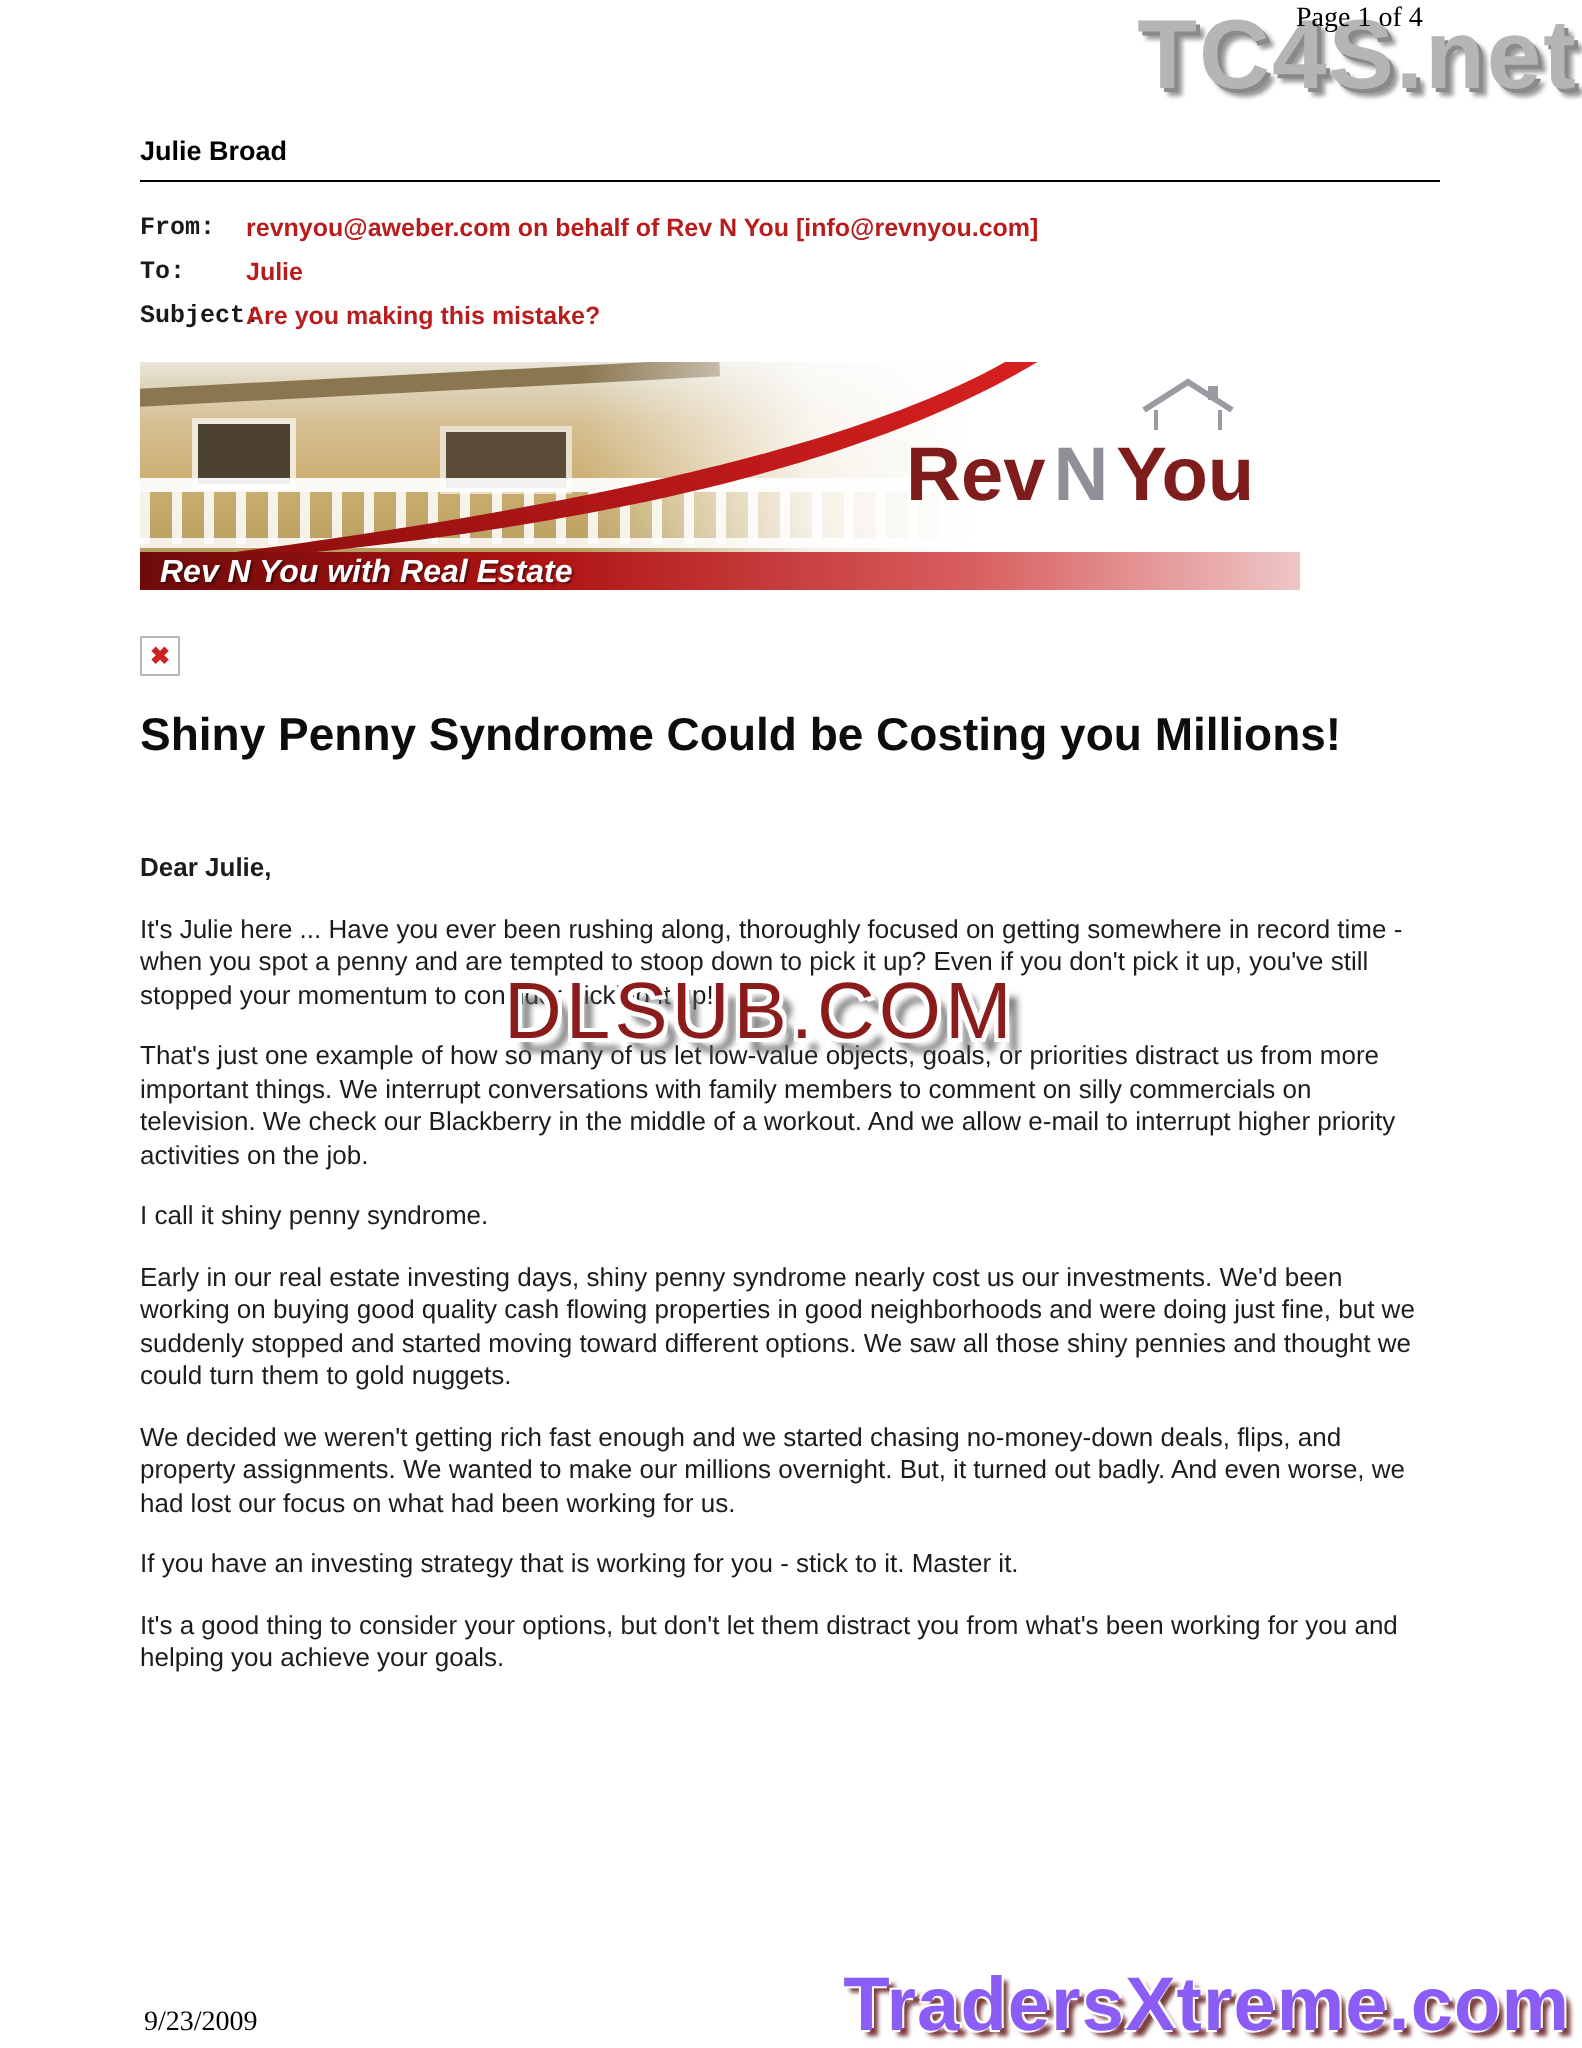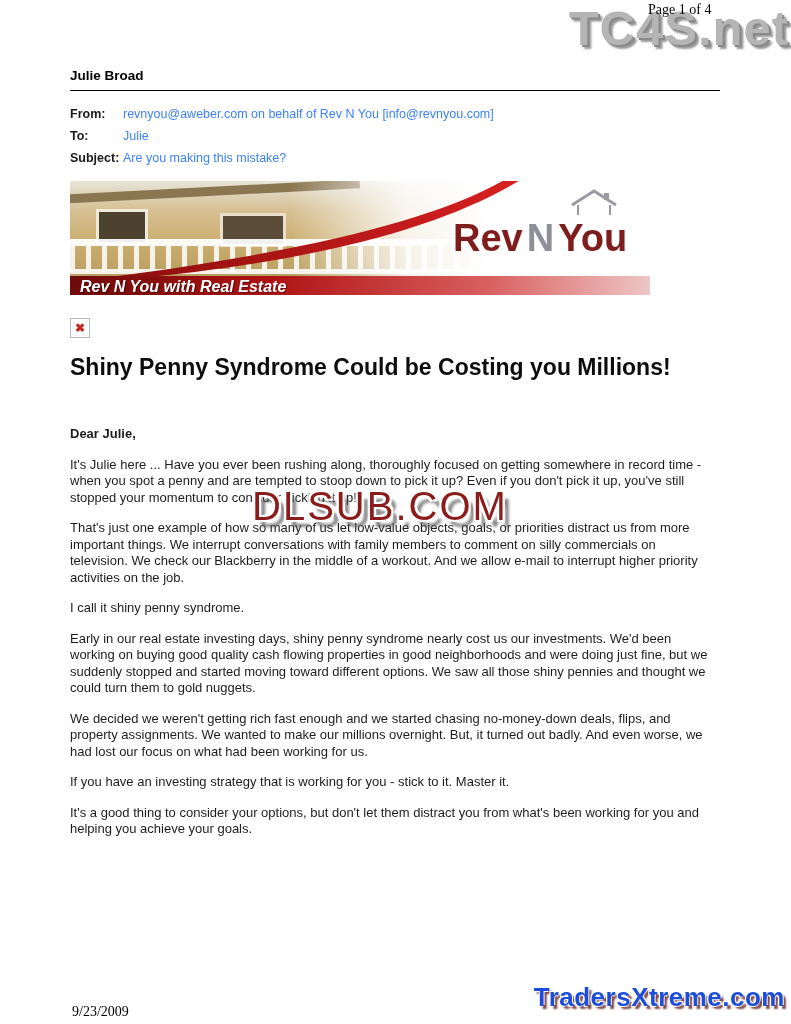--- a/index.html
+++ b/index.html
@@ -26,37 +26,37 @@
   .wm-dlsub{
     position:absolute;top:484px;left:252px;z-index:6;
     font-size:40px;font-weight:normal;letter-spacing:2px;
     color:#8b1c1c;
     text-shadow:-2px -2px 0 #fff,2px -2px 0 #fff,-2px 2px 0 #fff,2px 2px 0 #fff,
                 6px 7px 3px rgba(90,90,90,.8);
     white-space:nowrap;
   }
   .wm-traders{
     position:absolute;top:982px;right:6px;z-index:6;
-    font-size:26px;font-weight:bold;letter-spacing:.5px;
-    color:#1d4ed8;
+    font-size:38px;font-weight:bold;letter-spacing:.5px;
+    color:#8b5cf6;
     text-shadow:-1px -1px 0 #fff,1px -1px 0 #fff,-1px 1px 0 #fff,
                 3px 3px 2px rgba(90,10,10,.8);
     white-space:nowrap;
   }
   .date-footer{
     position:absolute;left:72px;top:1004px;
     font-family:"Liberation Serif",serif;font-size:14px;color:#000;
   }
   
   .content{padding:68px 71px 0 70px;}
   .owner{font-size:13.5px;font-weight:bold;color:#000;}
   .rule{border:none;border-top:1px solid #000;margin:7px 0 12px 0;}
   .hdr-row{font-size:12.5px;line-height:22px;}
-  .hdr-label{display:inline-block;width:53px;font-weight:bold;vertical-align:top;}
-  .hdr-value{color:#3b82f6;}
+  .hdr-label{display:inline-block;width:53px;font-weight:bold;vertical-align:top;font-family:Liberation Mono, monospace;}
+  .hdr-value{color:#b91c1c;font-weight:bold;}
   
   .banner{
     position:relative;width:580px;height:117px;margin-top:12px;overflow:hidden;
   }
   .banner-photo{
     position:absolute;left:0;top:0;width:580px;height:95px;
     background:linear-gradient(to bottom,#e9e5da 0%,#ded3b8 14%,#d6bf92 32%,#cdb176 58%,#c2a768 82%,#b79e62 100%);
   }
   .photo-roof{
     position:absolute;left:-10px;top:6px;width:300px;height:9px;

